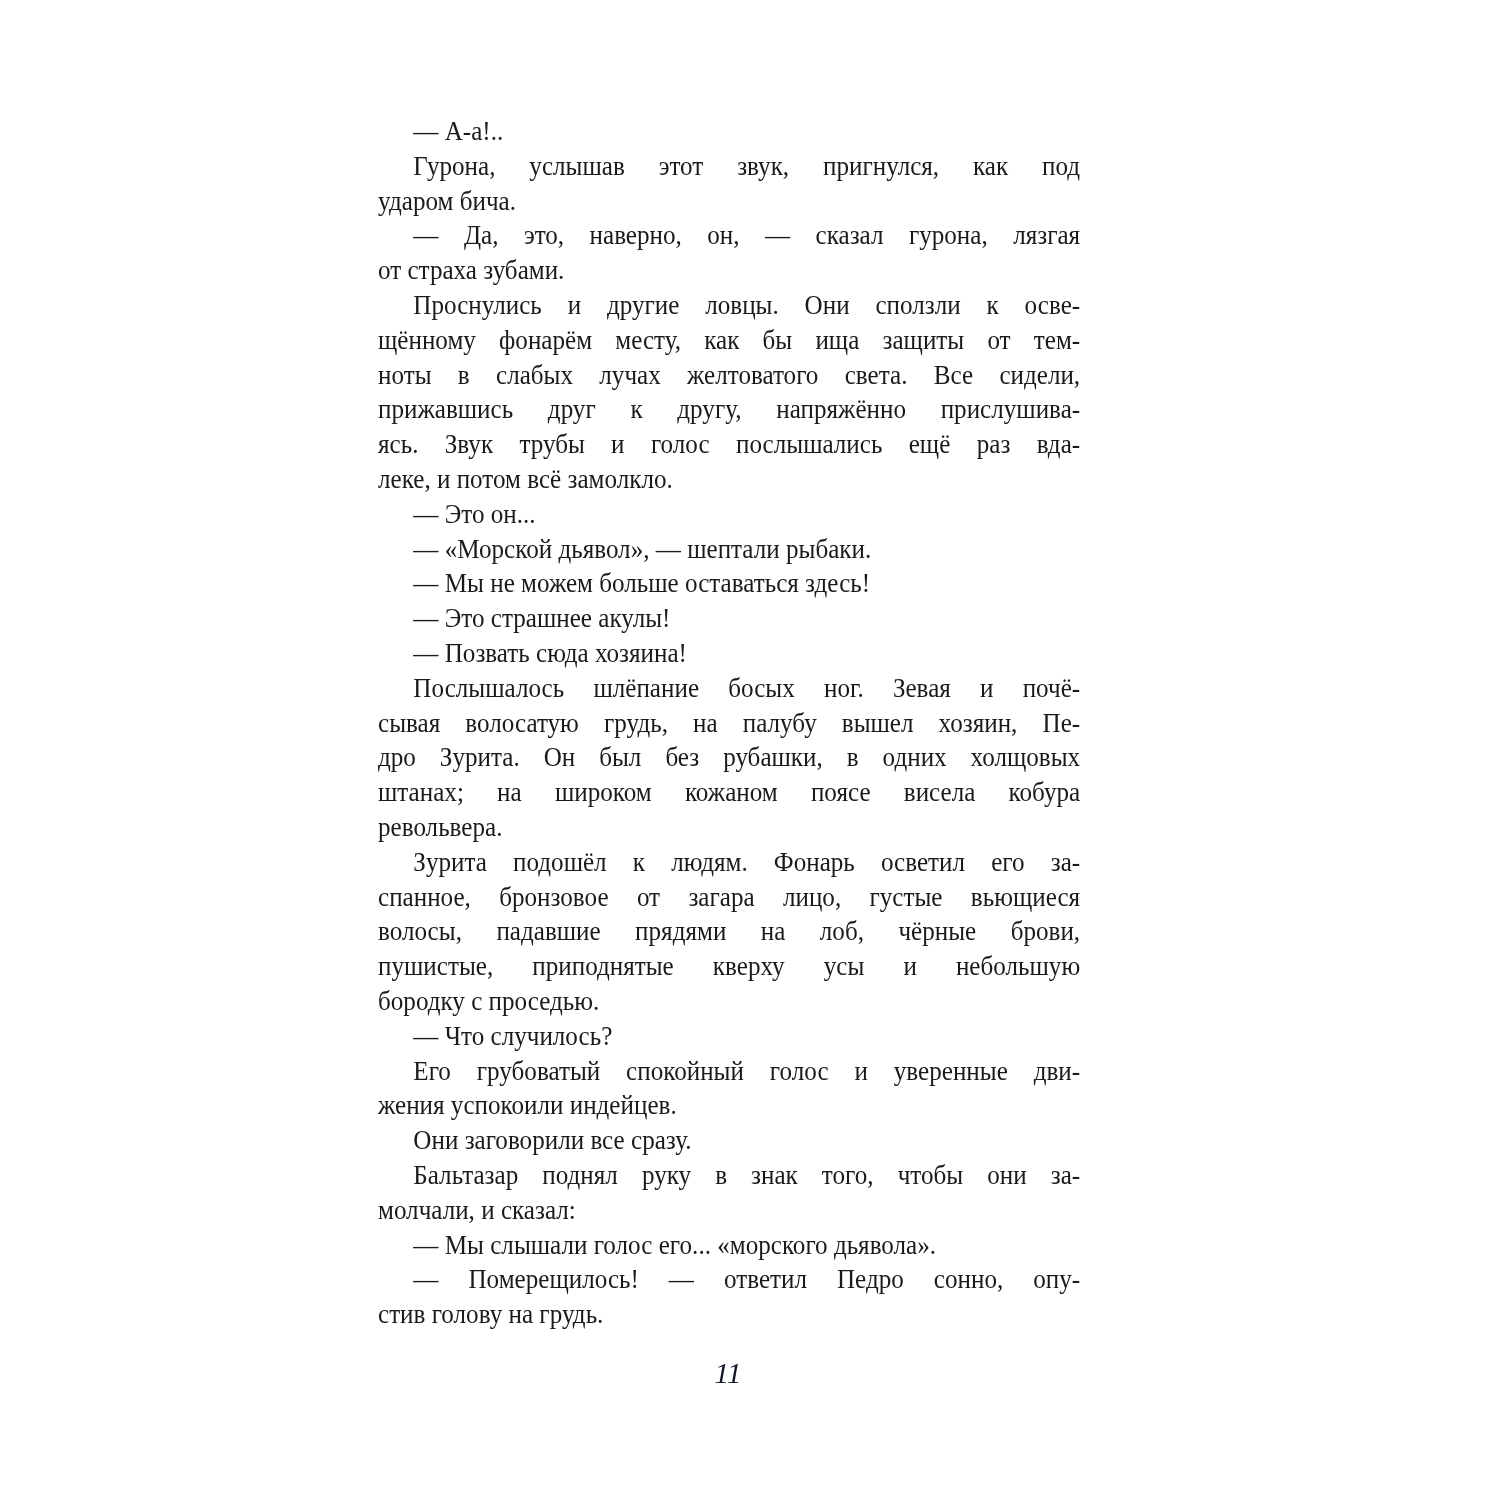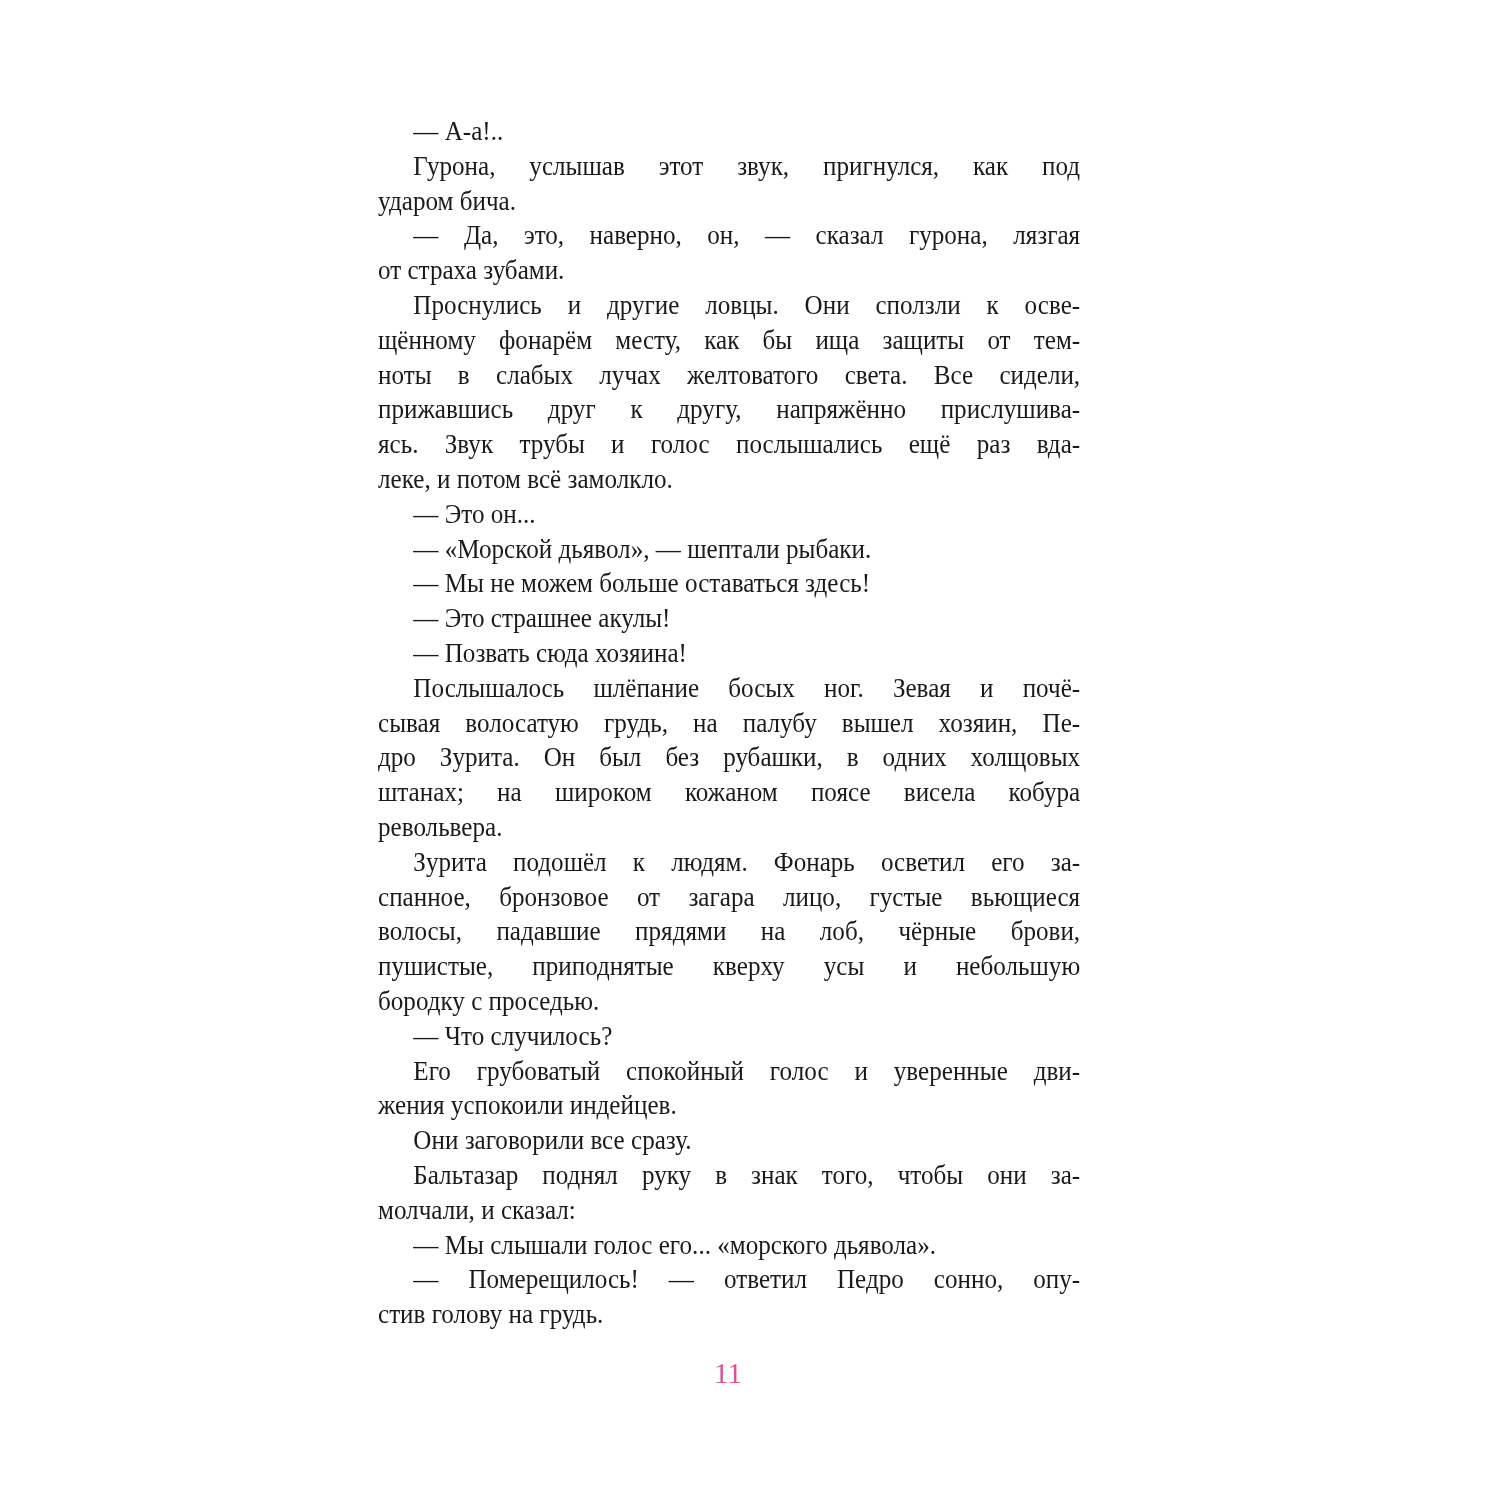--- a/index.html
+++ b/index.html
@@ -50,22 +50,23 @@
     .line.last {
       text-align-last: left;
     }
     .page-number {
       position: absolute;
       left: 0;
       width: 1456px;
       top: 1356px;
       text-align: center;
       font-size: 29px;
+      font-style: italic;
       line-height: 34px;
-      color: #ec4899;
+      color: #0f172a;
     }
   </style>
 </head>
 <body>
 
 <div class="page">
   <div class="text-block">
     <span class="line indent last">— А-а!..</span>
     <span class="line indent">Гурона, услышав этот звук, пригнулся, как под</span>
     <span class="line last">ударом бича.</span>

